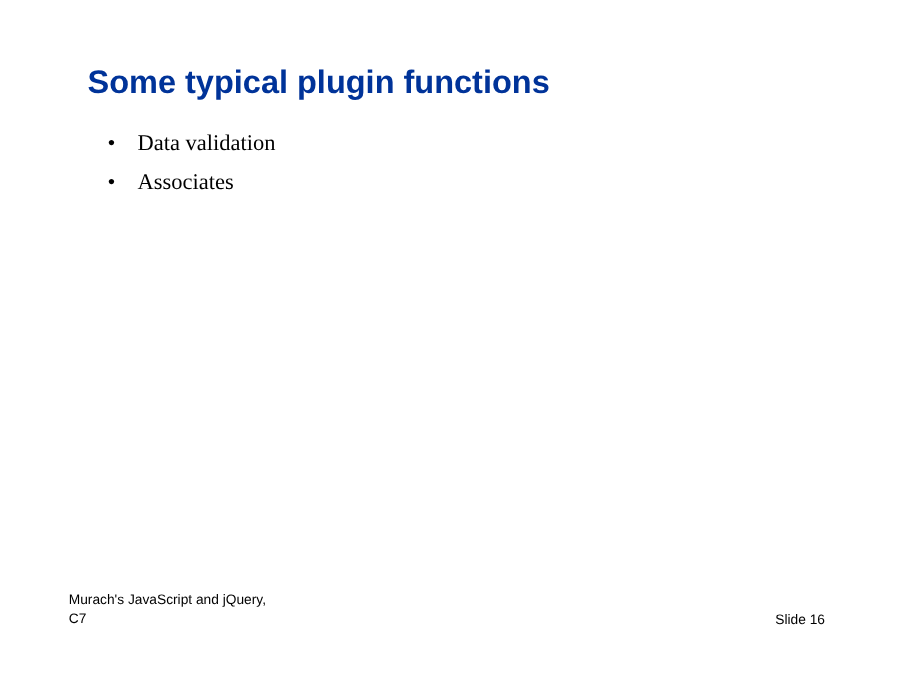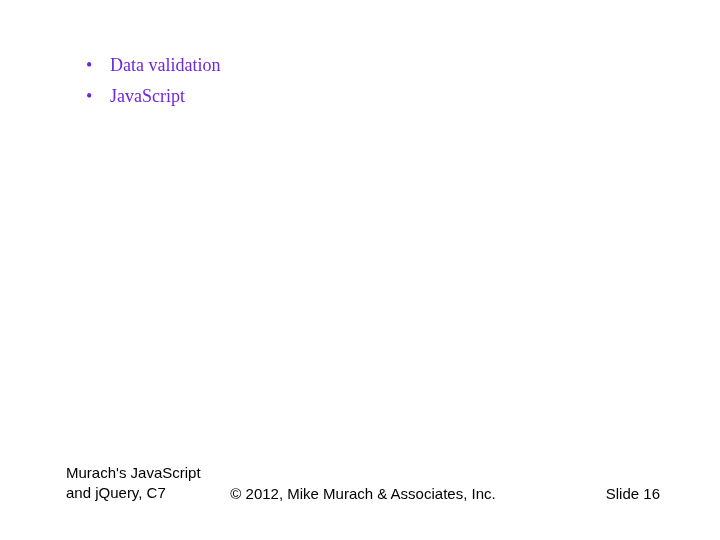--- a/index.html
+++ b/index.html
@@ -23,53 +23,53 @@
       font-weight: bold;
       margin-bottom: 18px;
     }
     .bullets {
       list-style: none;
       padding-left: 16px;
     }
     .bullets li {
       font-family: "Times New Roman", Times, serif;
       font-size: 18px;
-      color: #6d28d9;
+      color: #000000;
       line-height: 1.7;
       position: relative;
       padding-left: 24px;
     }
     .bullets li::before {
       content: "•";
       position: absolute;
       left: 0;
       top: 0;
       font-size: 18px;
     }
     .footer {
       position: absolute;
       bottom: 38px;
-      left: 66px;
+      left: 55px;
       right: 60px;
       display: flex;
       justify-content: space-between;
       align-items: flex-end;
-      font-size: 15px;
+      font-size: 11px;
       color: #000;
     }
     .footer-left { max-width: 160px; line-height: 1.3; }
     .footer-center { position: absolute; left: 50%; transform: translateX(-50%); }
     .footer-right { }
   </style>
 </head>
 <body>
 
 <div class="slide">
+  <h1 class="title">Some typical plugin functions</h1>
   <ul class="bullets">
     <li>Data validation</li>
-    <li>JavaScript</li>
+    <li>Associates</li>
   </ul>
   <div class="footer">
     <div class="footer-left">Murach's JavaScript and jQuery, C7</div>
-    <div class="footer-center">© 2012, Mike Murach &amp; Associates, Inc.</div>
     <div class="footer-right">Slide 16</div>
   </div>
 </div>
 
 </body></html>

